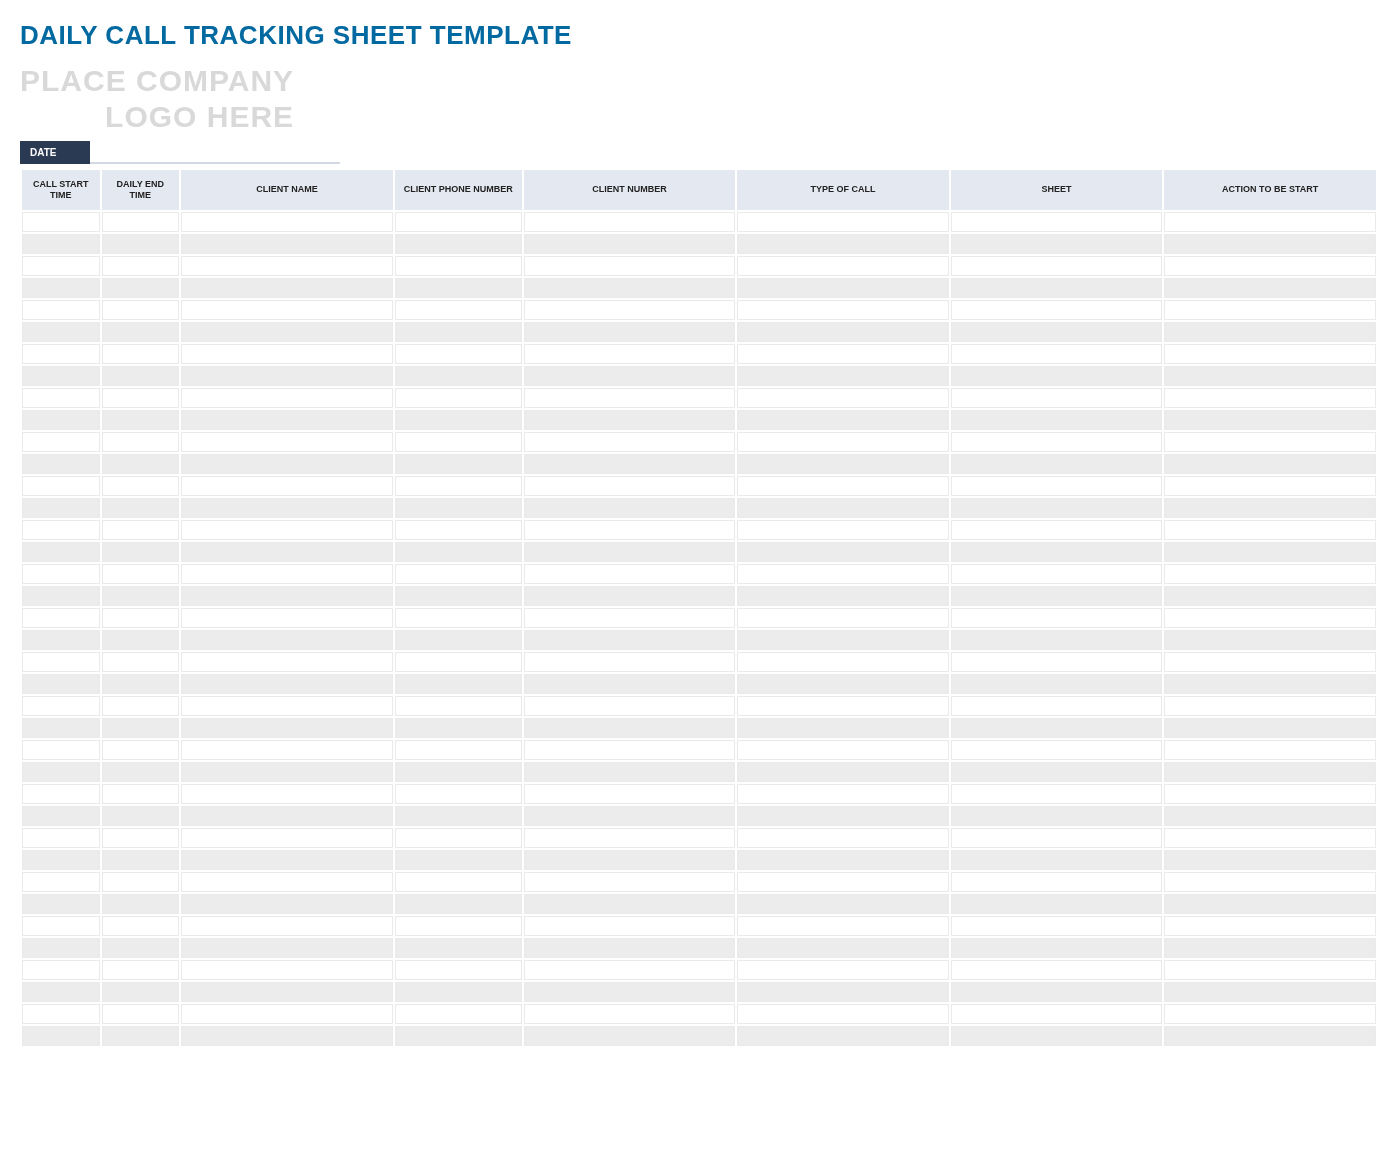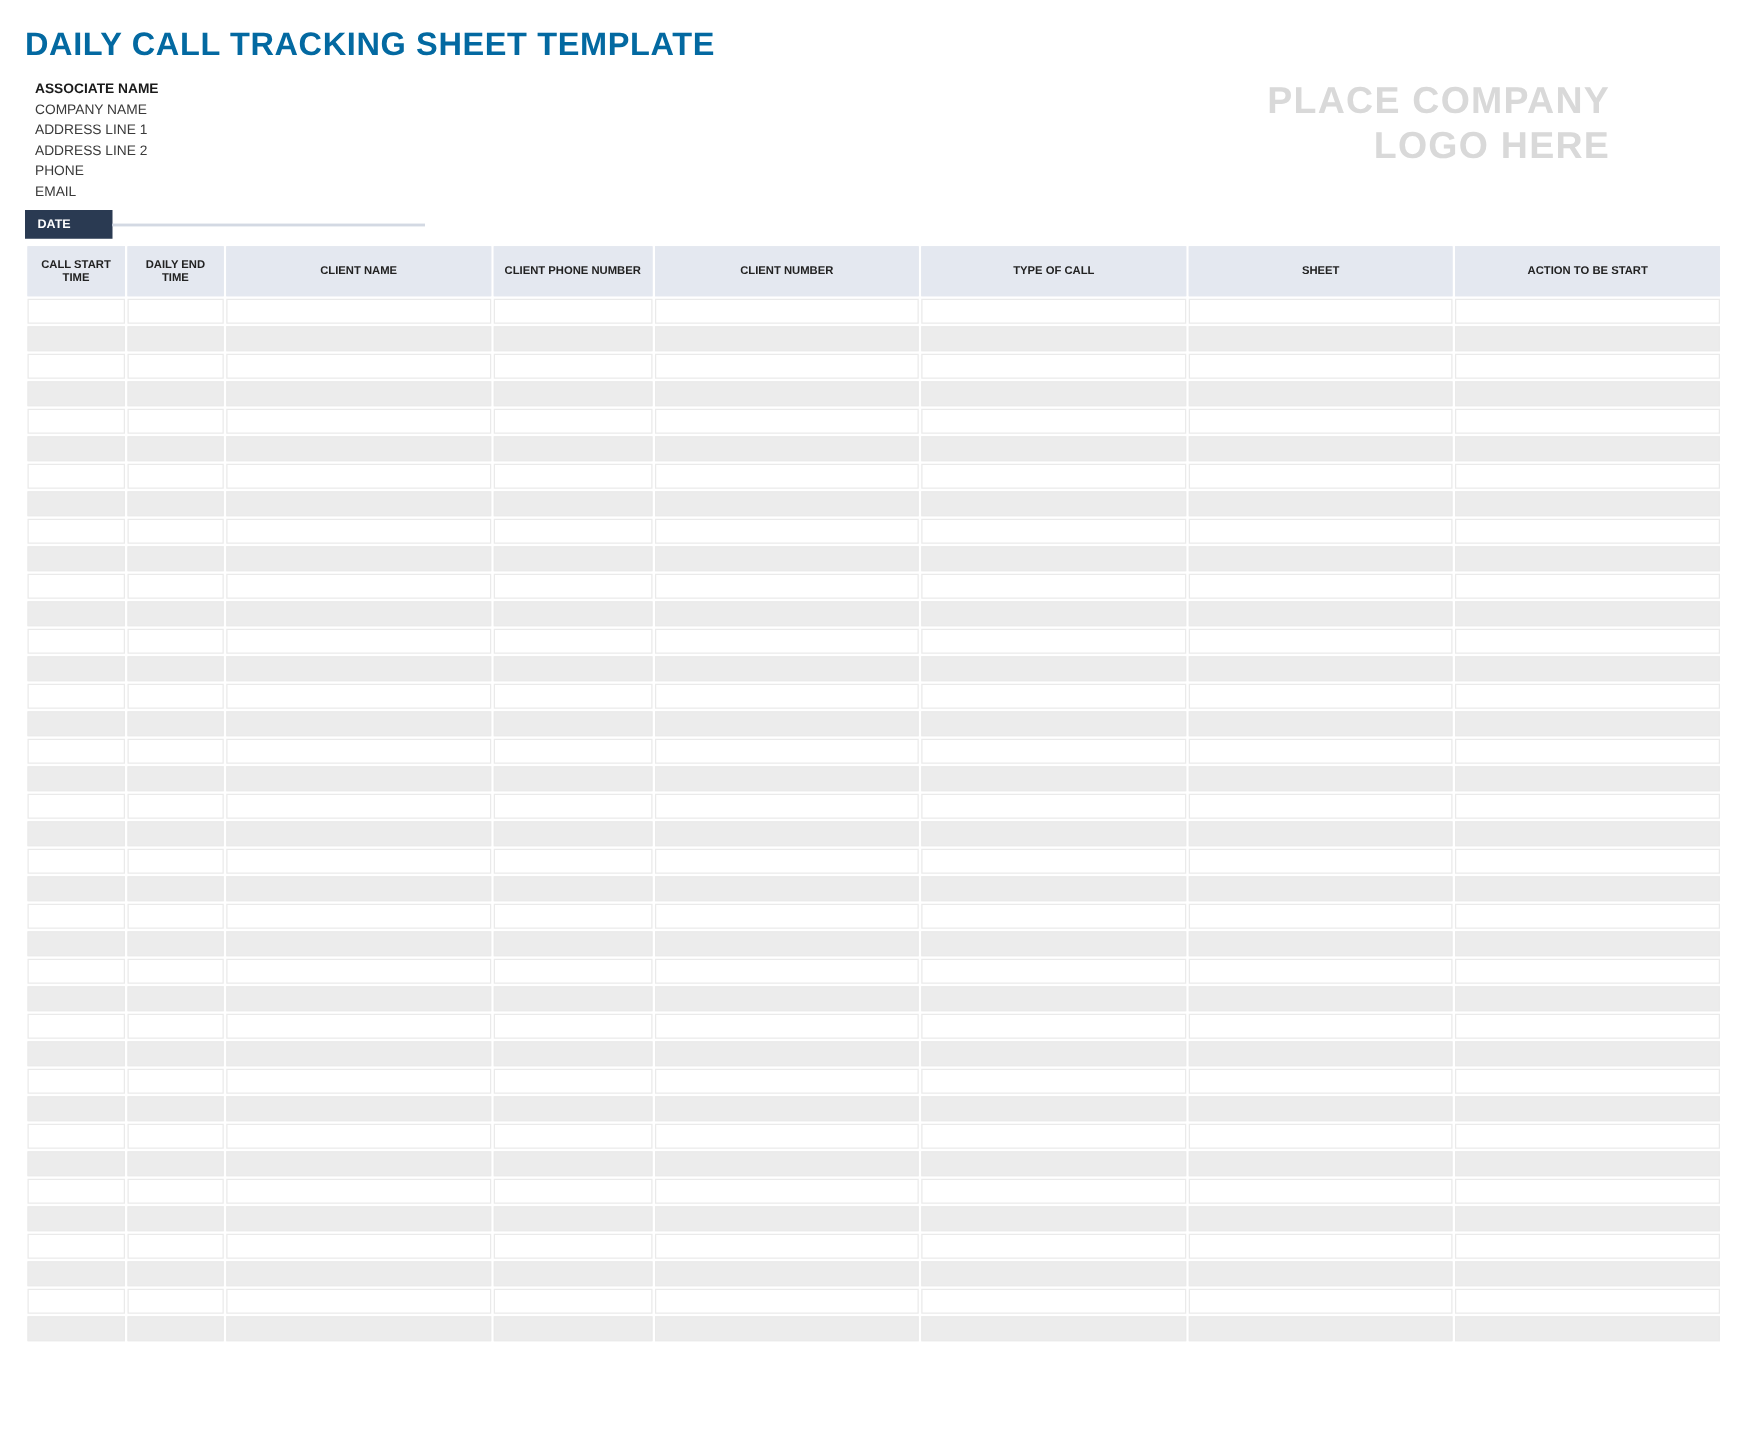--- a/index.html
+++ b/index.html
@@ -37,21 +37,21 @@
     font-size: 30px;
     font-weight: bold;
     color: #d9d9d9;
     text-align: right;
     line-height: 1.2;
     padding-right: 90px;
     letter-spacing: 1px;
   }
   .date-row {
     display: flex;
-    align-items: center;
+    align-items: flex-end;
     margin-bottom: 4px;
   }
   .date-label {
     background: #2a3a52;
     color: #fff;
     font-size: 10px;
     font-weight: bold;
     padding: 6px 10px;
     width: 70px;
     display: flex;
@@ -97,28 +97,20 @@
   table.call-table tbody tr:nth-child(even) td {
     background: #ececec;
   }
 </style>
 </head>
 <body>
 
 <div class="header-title">DAILY CALL TRACKING SHEET TEMPLATE</div>
 
 <div class="meta-row">
-  <div class="meta-left">
-    <div class="assoc-name">ASSOCIATE NAME</div>
-    <div>COMPANY NAME</div>
-    <div>ADDRESS LINE 1</div>
-    <div>ADDRESS LINE 2</div>
-    <div>PHONE</div>
-    <div>EMAIL</div>
-  </div>
   <div class="logo-placeholder">
     <div>PLACE COMPANY</div>
     <div>LOGO HERE</div>
   </div>
 </div>
 
 <div class="date-row">
   <div class="date-label">DATE</div>
   <div class="date-value"></div>
 </div>

